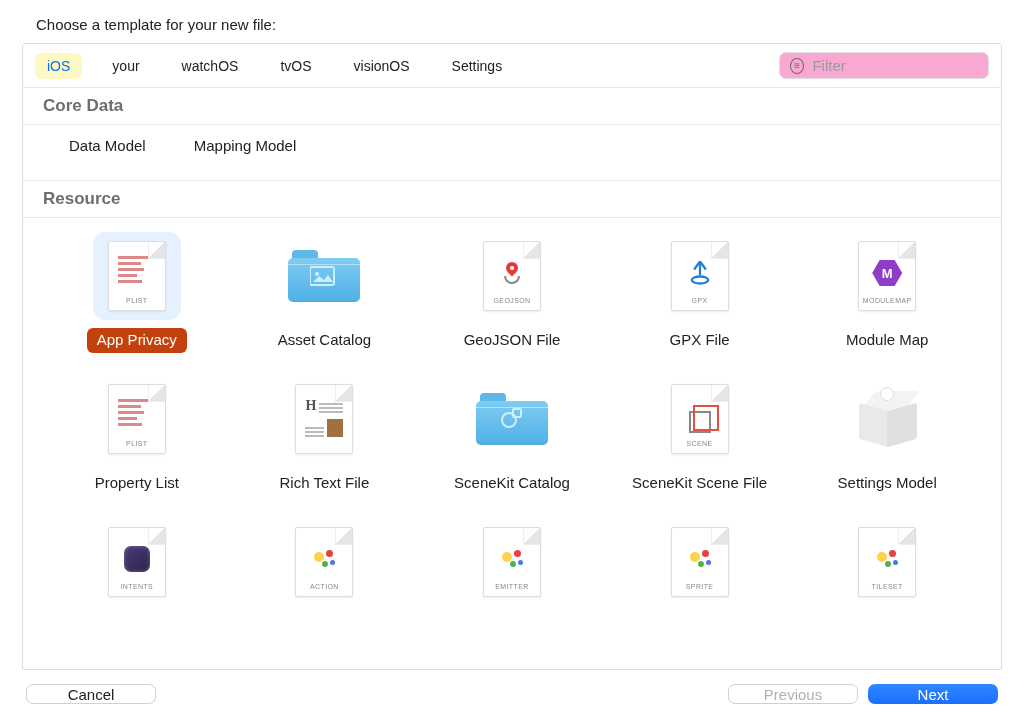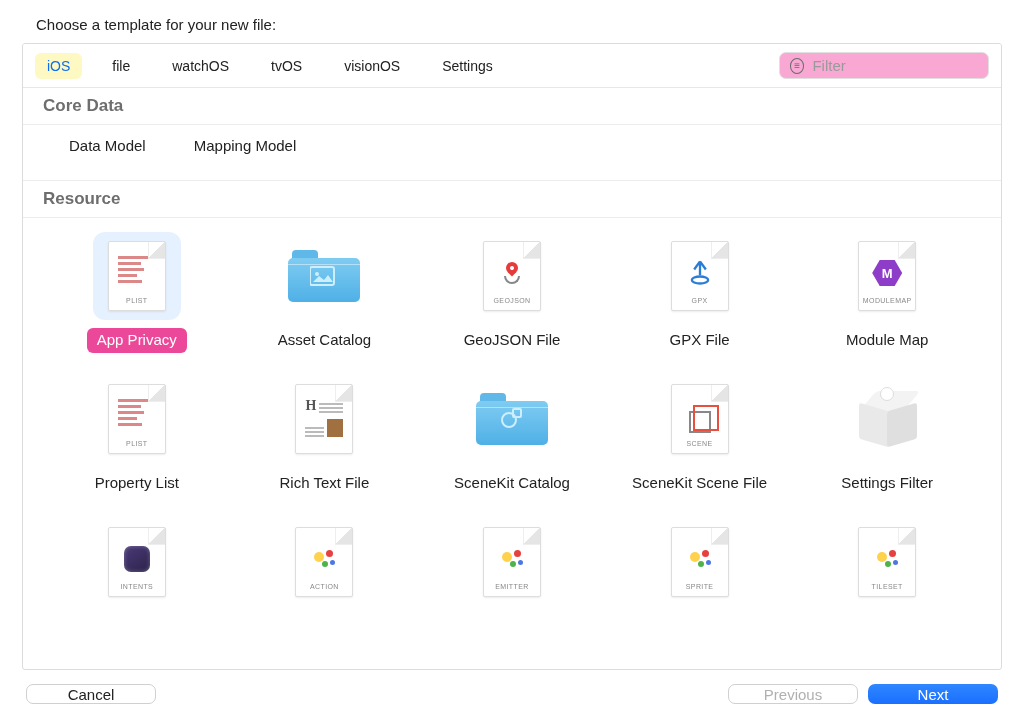--- a/index.html
+++ b/index.html
@@ -49,21 +49,21 @@
     border-bottom:1px solid #ececec; font-size:15px;
   }
   .grid {
     display:grid; grid-template-columns: repeat(5, 1fr);
     padding: 14px 20px 8px 20px; row-gap: 22px;
   }
   .tpl { display:flex; flex-direction:column; align-items:center; gap:8px; }
   .thumbwrap { width:88px; height:88px; border-radius:12px; display:flex;align-items:center;justify-content:center;}
   .tpl.selected .thumbwrap{ background:#e6f1ff; }
   .tlabel { font-size:15px; text-align:center; padding:3px 10px; border-radius:6px; min-height:22px; line-height:1.25;}
-  .tpl.selected .tlabel{ background:#ec4899; color:#fff; }
+  .tpl.selected .tlabel{ background:#c2410c; color:#fff; }
   .footer {
     display:flex; align-items:center; padding: 14px 4px 18px 4px; gap:10px;
   }
   .footer .spacer{flex:1;}
   .btn {
     min-width:130px; height:20px; border-radius:7px; font-size:15px;
     border:1px solid #d0d0d0; background:#fff; display:flex;align-items:center;justify-content:center;
   }
   .btn.disabled{ color:#b0b0b0; }
   .btn.primary{
@@ -145,21 +145,21 @@
 </head>
 <body>
 
 <div class="wrap">
   <div class="prompt">Choose a template for your new file:</div>
 
   <div class="panel">
     <div class="tabbar">
       <div class="tabs" id="tabs">
           <div class="tab selected">iOS</div>
-          <div class="tab">file</div>
+          <div class="tab">your</div>
           <div class="tab">watchOS</div>
           <div class="tab">tvOS</div>
           <div class="tab">visionOS</div>
           <div class="tab">Settings</div>
         </div>
       <div class="tabspacer"></div>
       <div class="filter">
         <span class="ficon"></span>
         <input type="text" placeholder="Filter" style="">
       </div>
@@ -315,21 +315,21 @@
           </div>
           <div class="tpl">
             <div class="thumbwrap">
               <div class="cube3d">
                 <div class="cface ctop"></div>
                 <div class="cface cleft"></div>
                 <div class="cface cright"></div>
                 <div class="knob"></div>
               </div>
             </div>
-            <div class="tlabel">Settings Filter</div>
+            <div class="tlabel">Settings Model</div>
           </div>
           <div class="tpl">
             <div class="thumbwrap">
               <div class="page">
                 <div class="inner intents">
                   <div class="intentsq"></div>
                 </div>
                 <div class="tag">INTENTS</div>
               </div>
             </div>

